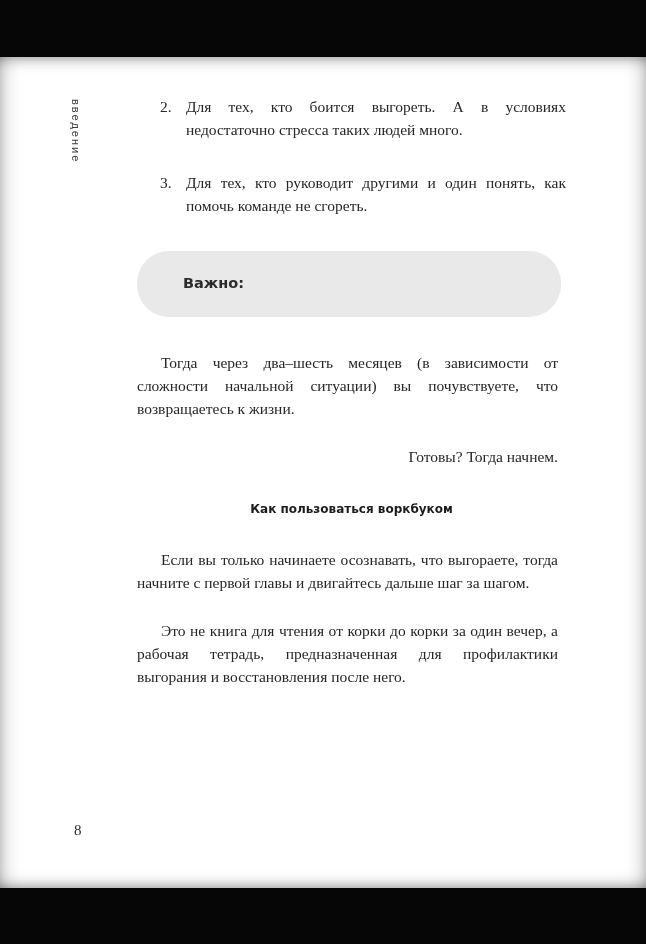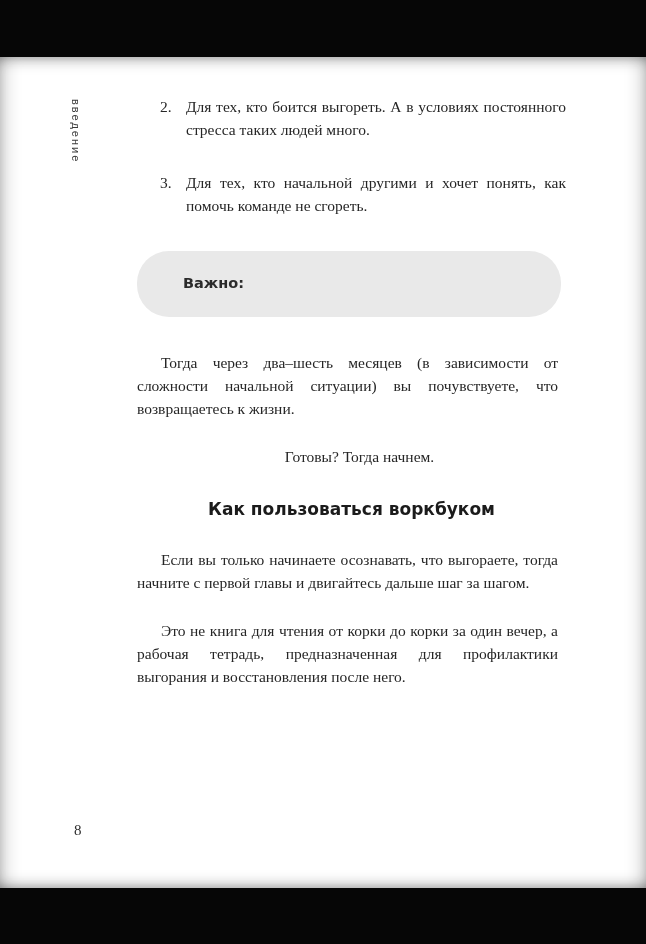--- a/index.html
+++ b/index.html
@@ -101,28 +101,28 @@
   .callout-body {
     text-align: justify;
   }
 
   .para {
     margin: 0 8px 25px 0;
     text-align: justify;
     text-indent: 24px;
   }
   .para.short {
-    text-align: center;
+    text-align: right;
   }
 
   .heading {
     margin: 30px 0 28px 0;
     text-align: center;
     font-family: "DejaVu Sans", "Liberation Sans", sans-serif;
-    font-size: 17px;
+    font-size: 12px;
     font-weight: bold;
     color: #1b1b1b;
     text-indent: 0;
     line-height: 22px;
   }
 </style>
 </head>
 <body>
 
 <div class="screen">
@@ -133,25 +133,25 @@
 
     <div class="sidebar-label">введение</div>
 
     <div class="page-number">8</div>
 
     <div class="content">
 
       <div class="num-list">
         <div class="num-item">
           <span class="num">2.</span>
-          <span class="txt">Для тех, кто боится выгореть. А в условиях постоянного стресса таких людей много.</span>
+          <span class="txt">Для тех, кто боится выгореть. А в условиях недостаточно стресса таких людей много.</span>
         </div>
         <div class="num-item">
           <span class="num">3.</span>
-          <span class="txt">Для тех, кто начальной другими и хочет понять, как помочь команде не сгореть.</span>
+          <span class="txt">Для тех, кто руководит другими и один понять, как помочь команде не сгореть.</span>
         </div>
       </div>
 
       <div class="callout">
         <div class="callout-title">Важно:</div>
       </div>
 
       <p class="para">Тогда через два–шесть месяцев (в зависимости от сложности начальной ситуации) вы почувствуете, что возвращаетесь к жизни.</p>
 
       <p class="para short">Готовы? Тогда начнем.</p>

